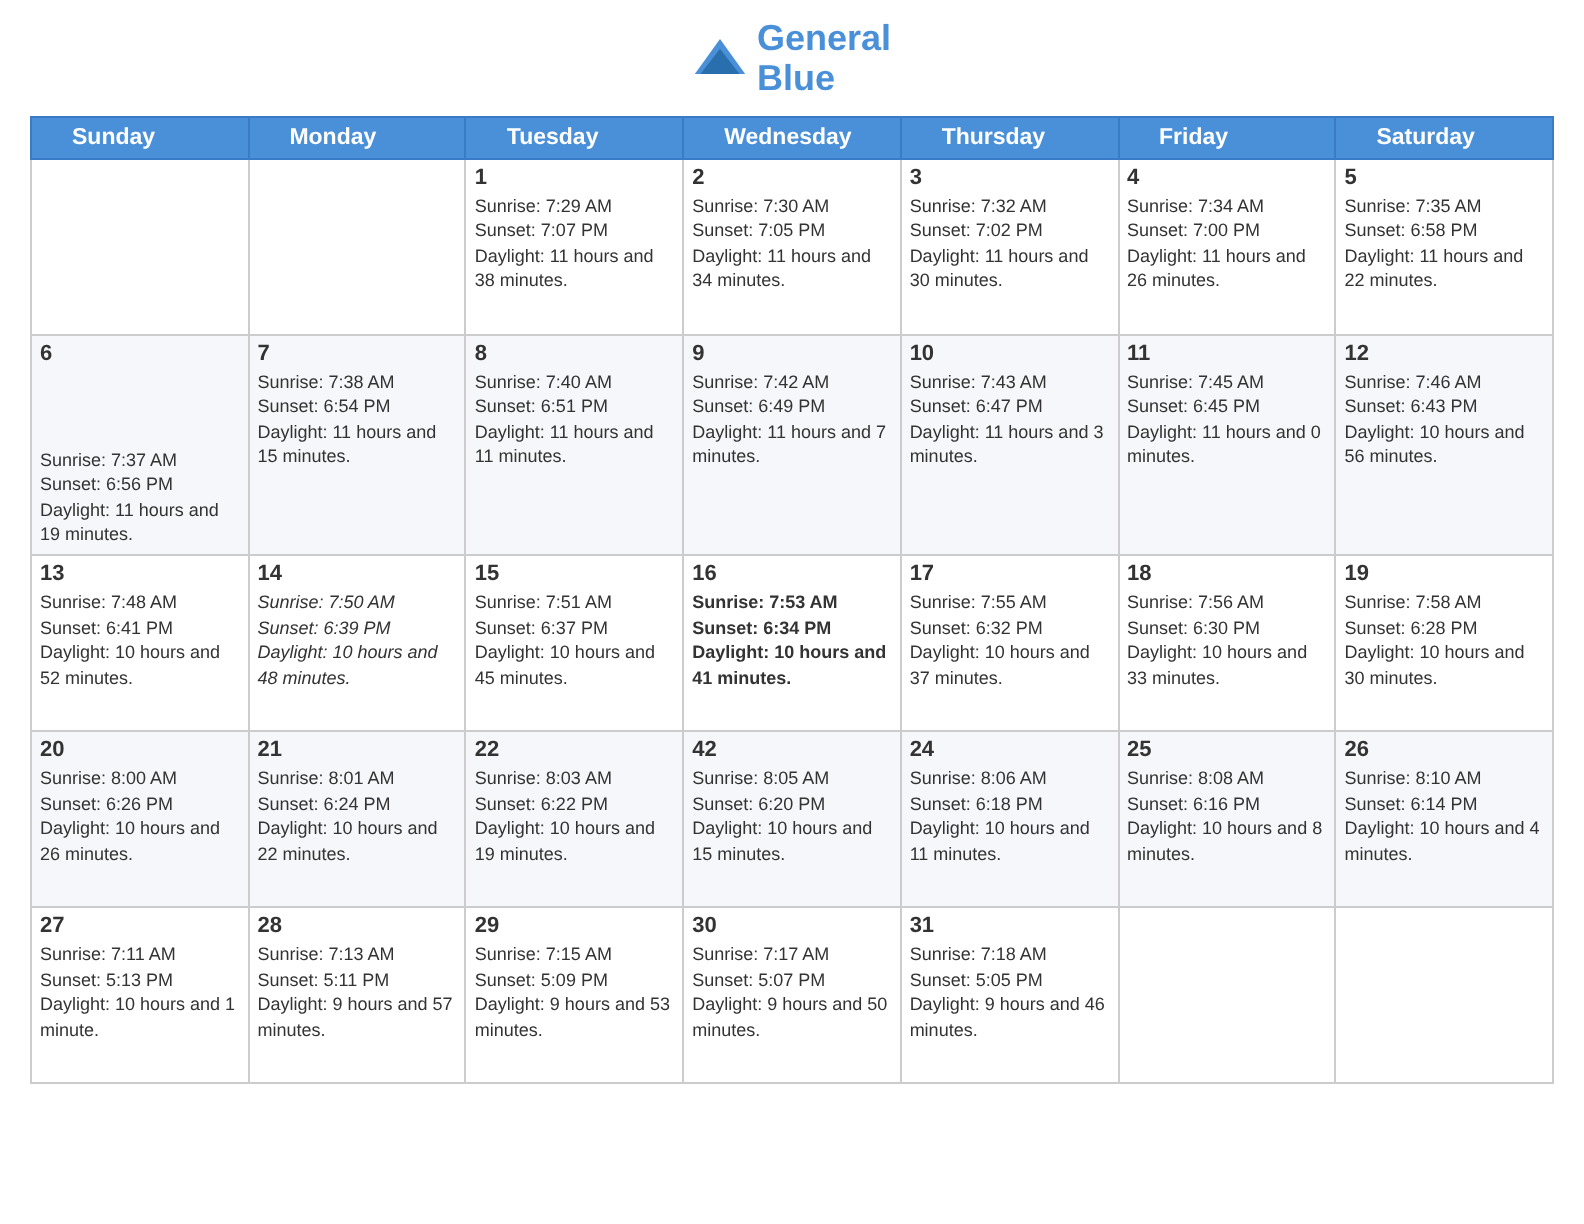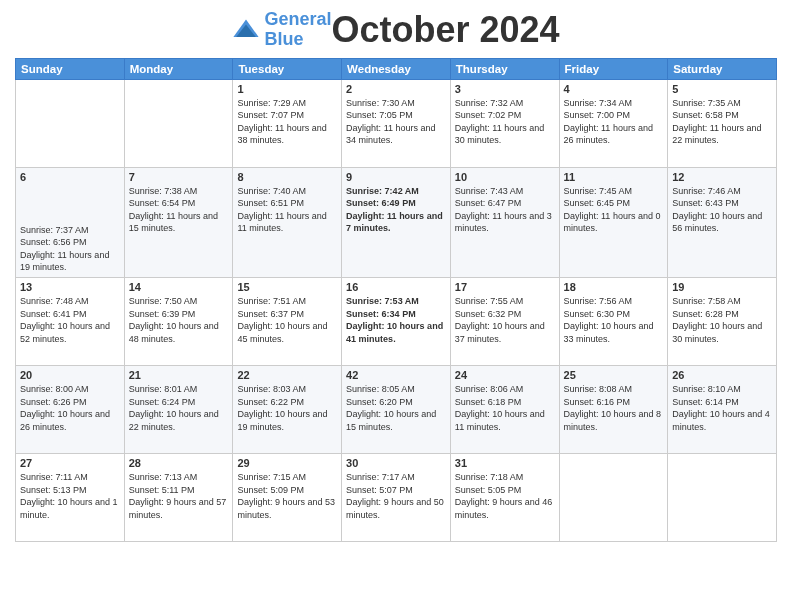--- a/index.html
+++ b/index.html
@@ -58,21 +58,21 @@
     .calendar {
       width: 100%;
       border-collapse: collapse;
       flex: 1;
     }
     .calendar th {
       background: #4a90d9;
       color: #fff;
       font-size: 11.5px;
       font-weight: bold;
-      padding: 4px 5px;
+      padding: 4px 20px;
       text-align: left;
       border: 1px solid #3a7bc8;
     }
     .calendar td {
       border: 1px solid #ccc;
       vertical-align: top;
       padding: 3px 4px;
       width: calc(100% / 7);
       font-size: 9.5px;
       color: #333;
@@ -106,21 +106,20 @@
       <svg class="logo-icon" viewBox="0 0 40 40">
         <polygon points="20,5 38,30 2,30" fill="#4a90d9"></polygon>
         <polygon points="20,12 34,30 6,30" fill="#2a6fad"></polygon>
       </svg>
       <div class="logo-text">
         <div><span>General</span></div>
         <div><span style="color:#4a90d9">Blue</span></div>
       </div>
     </div>
     <div class="title-block">
-      <div class="month-title">October 2024</div>
     </div>
   </div>
 
   <table class="calendar">
     <thead>
       <tr id="weekday-header">
       <th>Sunday</th>
           <th>Monday</th>
           <th>Tuesday</th>
           <th>Wednesday</th>
@@ -178,21 +177,21 @@
 Daylight: 11 hours and 15 minutes.</div>
           </td>
           <td>
             <span class="day-num">8</span>
             <div class="day-info" style="white-space: pre-line;">Sunrise: 7:40 AM
 Sunset: 6:51 PM
 Daylight: 11 hours and 11 minutes.</div>
           </td>
           <td>
             <span class="day-num">9</span>
-            <div class="day-info" style="white-space: pre-line; font-weight: bold;">Sunrise: 7:42 AM
+            <div class="day-info" style="white-space: pre-line;">Sunrise: 7:42 AM
 Sunset: 6:49 PM
 Daylight: 11 hours and 7 minutes.</div>
           </td>
           <td>
             <span class="day-num">10</span>
             <div class="day-info" style="white-space: pre-line;">Sunrise: 7:43 AM
 Sunset: 6:47 PM
 Daylight: 11 hours and 3 minutes.</div>
           </td>
           <td>
@@ -210,21 +209,21 @@
         </tr>
         <tr>
           <td>
             <span class="day-num">13</span>
             <div class="day-info" style="white-space: pre-line;">Sunrise: 7:48 AM
 Sunset: 6:41 PM
 Daylight: 10 hours and 52 minutes.</div>
           </td>
           <td>
             <span class="day-num">14</span>
-            <div class="day-info" style="white-space: pre-line;">Sunrise: 7:50 AM
+            <div class="day-info" style="white-space: pre-line; font-style: italic;">Sunrise: 7:50 AM
 Sunset: 6:39 PM
 Daylight: 10 hours and 48 minutes.</div>
           </td>
           <td>
             <span class="day-num">15</span>
             <div class="day-info" style="white-space: pre-line;">Sunrise: 7:51 AM
 Sunset: 6:37 PM
 Daylight: 10 hours and 45 minutes.</div>
           </td>
           <td>

